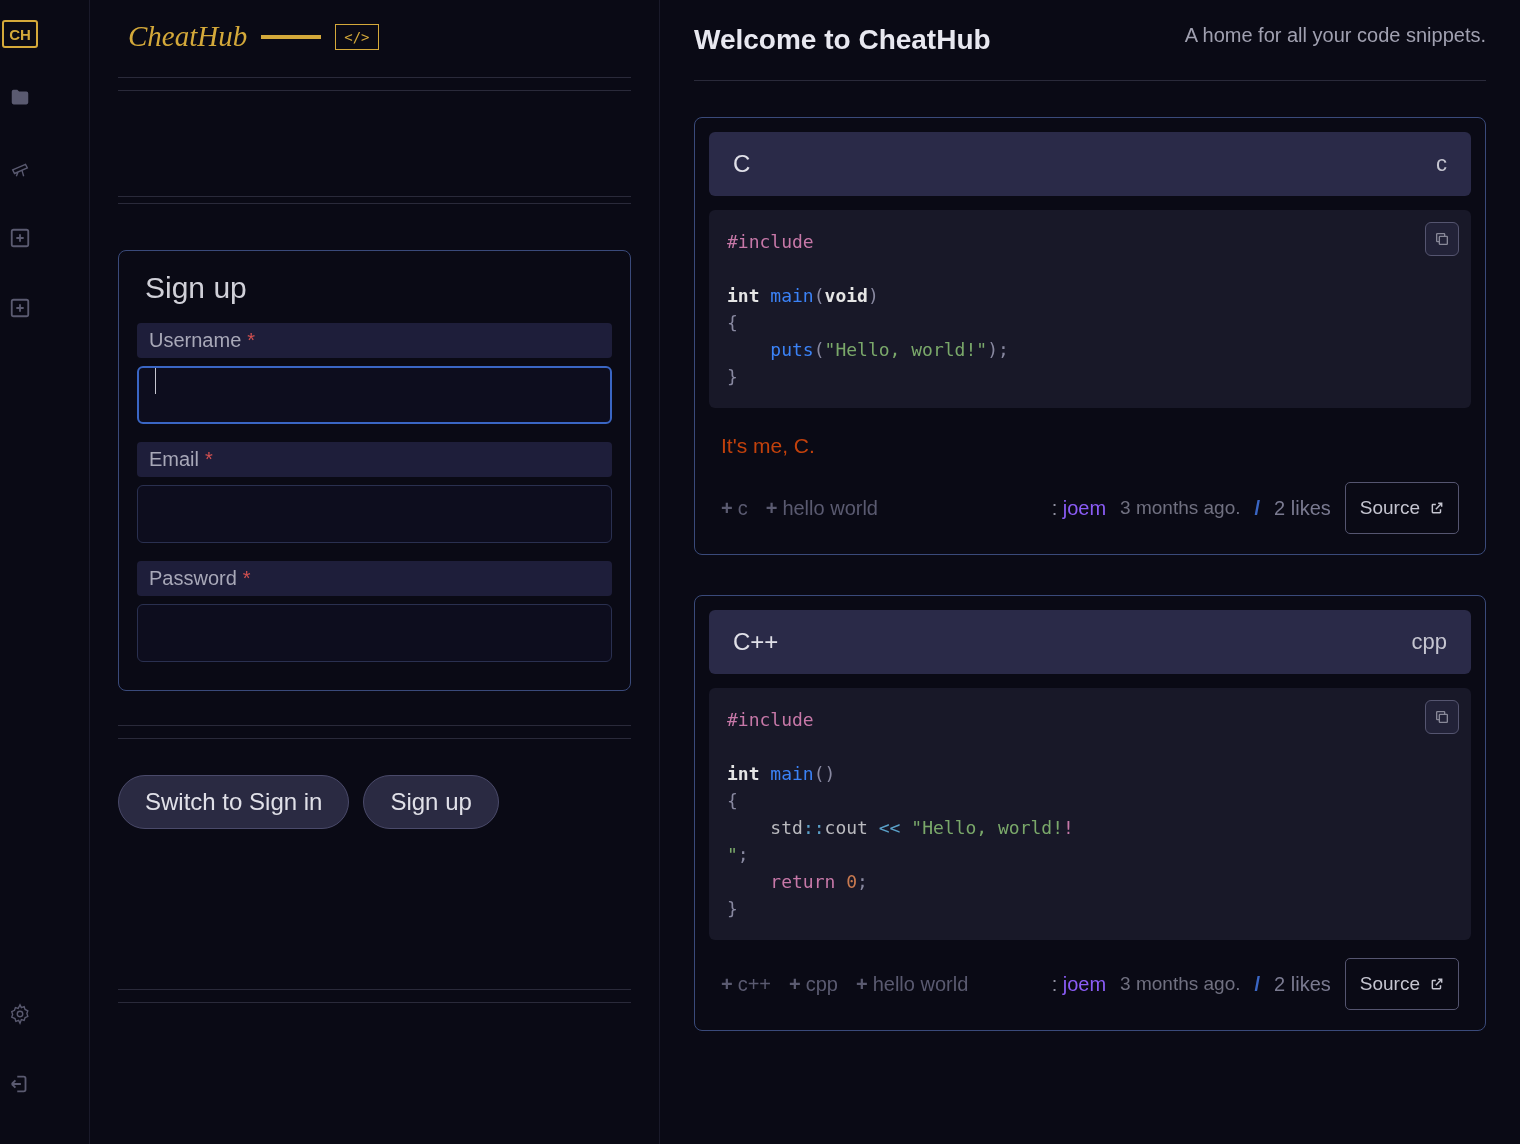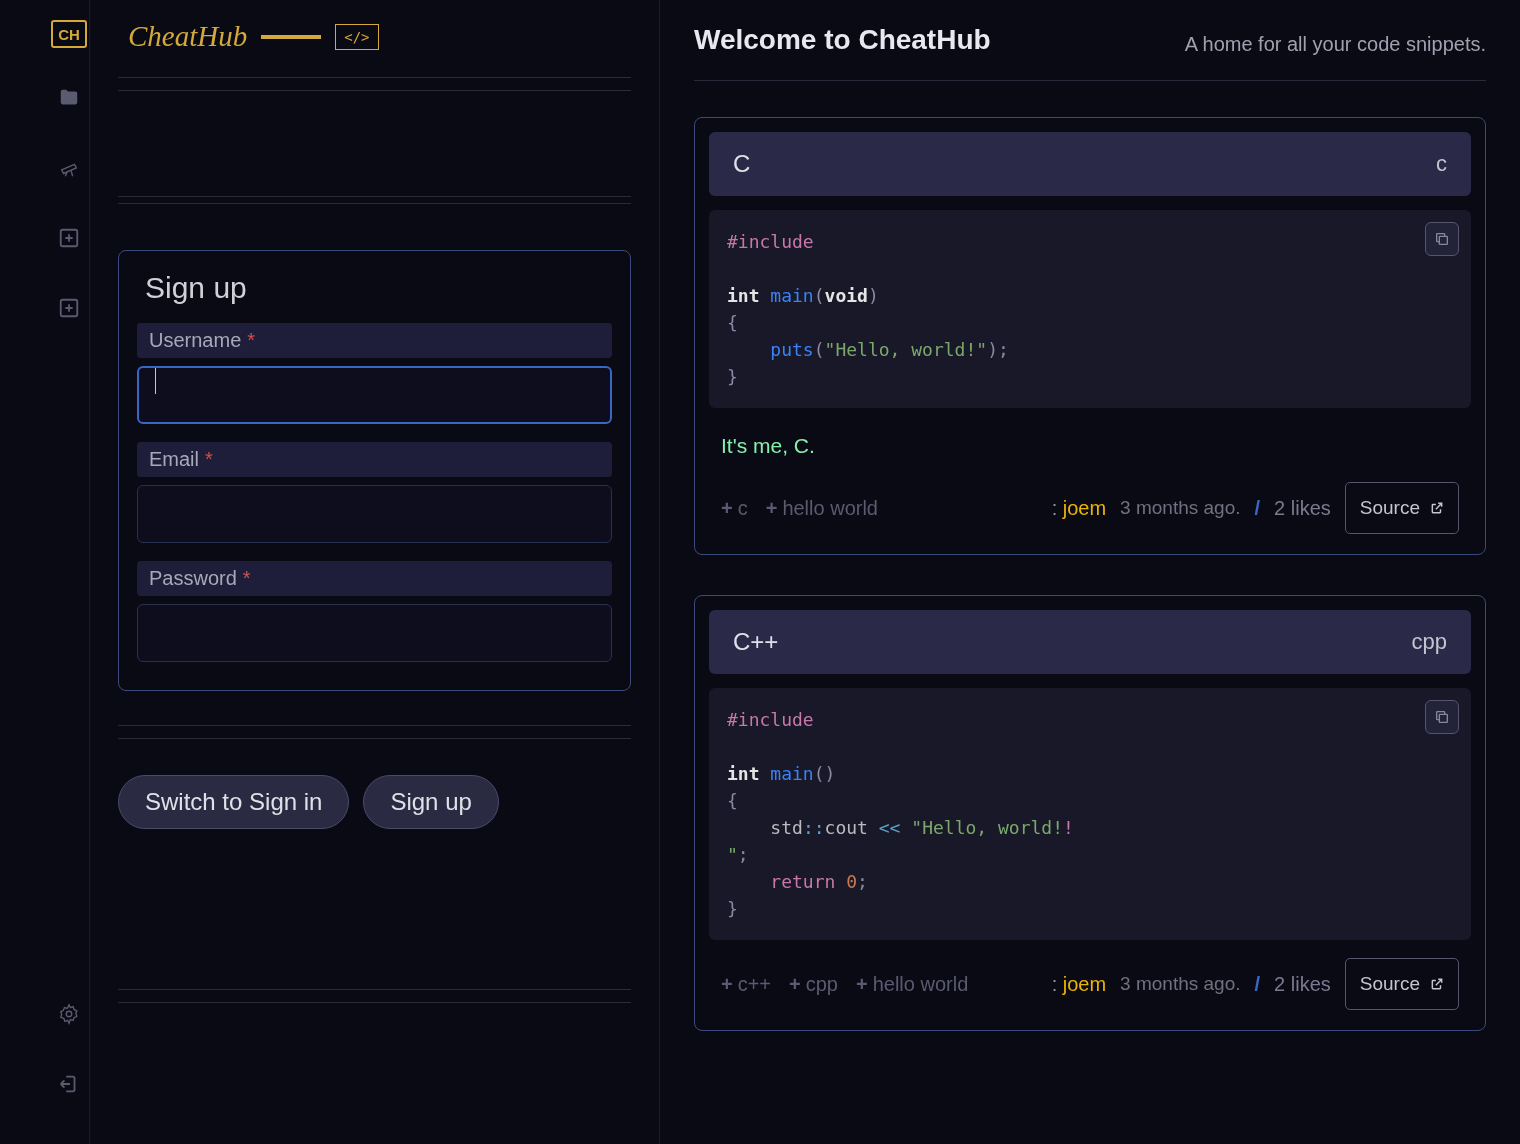--- a/index.html
+++ b/index.html
@@ -11,21 +11,21 @@
   height: 1144px;
   overflow: hidden;
   display: flex;
 }
 .rail {
   width: 90px;
   background: #0a0a15;
   border-right: 1px solid #1a1a2a;
   display: flex;
   flex-direction: column;
-  align-items: flex-end;
+  align-items: flex-start;
   padding-top: 20px;
 }
 .rail-top { display: flex; flex-direction: column; gap: 30px; align-items: center; }
 .rail-bottom { margin-top: auto; margin-bottom: 40px; display: flex; flex-direction: column; gap: 30px; align-items: center; }
 .rail-icon { width: 40px; height: 40px; display: flex; align-items: center; justify-content: center; color: #5a5a70; cursor: pointer; }
 .rail-icon.logo { border: 2px solid #d4a93a; color: #d4a93a; font-weight: bold; font-size: 15px; border-radius: 3px; width: 36px; height: 28px; }
 .rail-icon svg { width: 22px; height: 22px; }
 
 .sidebar {
   width: 570px;
@@ -75,21 +75,21 @@
   cursor: pointer;
 }
 
 .footer-text { text-align: center; color: #606070; font-size: 19px; margin-top: auto; margin-bottom: 10px; }
 
 .main {
   flex: 1;
   padding: 24px 34px;
   overflow-y: auto;
 }
-.main-header { display: flex; justify-content: space-between; align-items: flex-end; margin-bottom: 24px; }
+.main-header { display: flex; justify-content: space-between; align-items: flex-start; margin-bottom: 24px; }
 .main-title { font-size: 28px; font-weight: 700; color: #e8e8f0; }
 .main-subtitle { font-size: 20px; color: #a0a0b0; }
 .main-hr { border: none; border-top: 1px solid #2a2a3a; margin-bottom: 36px; }
 
 .snippet-card {
   border: 1px solid #3a4a7a;
   border-radius: 8px;
   padding: 14px;
   margin-bottom: 40px;
 }
@@ -131,27 +131,27 @@
   width: 34px; height: 34px;
   border: 1.5px solid #555570;
   border-radius: 6px;
   background: #222238;
   display: flex; align-items: center; justify-content: center;
   cursor: pointer;
   color: #888898;
 }
 .copy-btn svg { width: 16px; height: 16px; }
 
-.snippet-desc { font-size: 21px; color: #86efac; padding: 8px 12px 24px; }
+.snippet-desc { font-size: 21px; color: #c2410c; padding: 8px 12px 24px; }
 .snippet-footer { display: flex; align-items: center; padding: 0 12px 6px; gap: 8px; font-size: 20px; }
 .tags { display: flex; gap: 18px; color: #5a5a70; }
 .tag { display: flex; align-items: center; gap: 5px; cursor: pointer; }
 .tag-plus { font-weight: bold; }
 .meta { margin-left: auto; display: flex; align-items: center; gap: 14px; }
-.author { color: #eab308; }
+.author { color: #8b5cf6; }
 .author-colon { color: #9090a0; }
 .time { color: #707080; font-size: 19px; }
 .slash { color: #3a66c4; font-weight: bold; }
 .likes { color: #7a7a90; }
 .source-btn {
   border: 1.5px solid #555570;
   background: transparent;
   color: #c5c5d0;
   padding: 14px 14px;
   border-radius: 5px;

